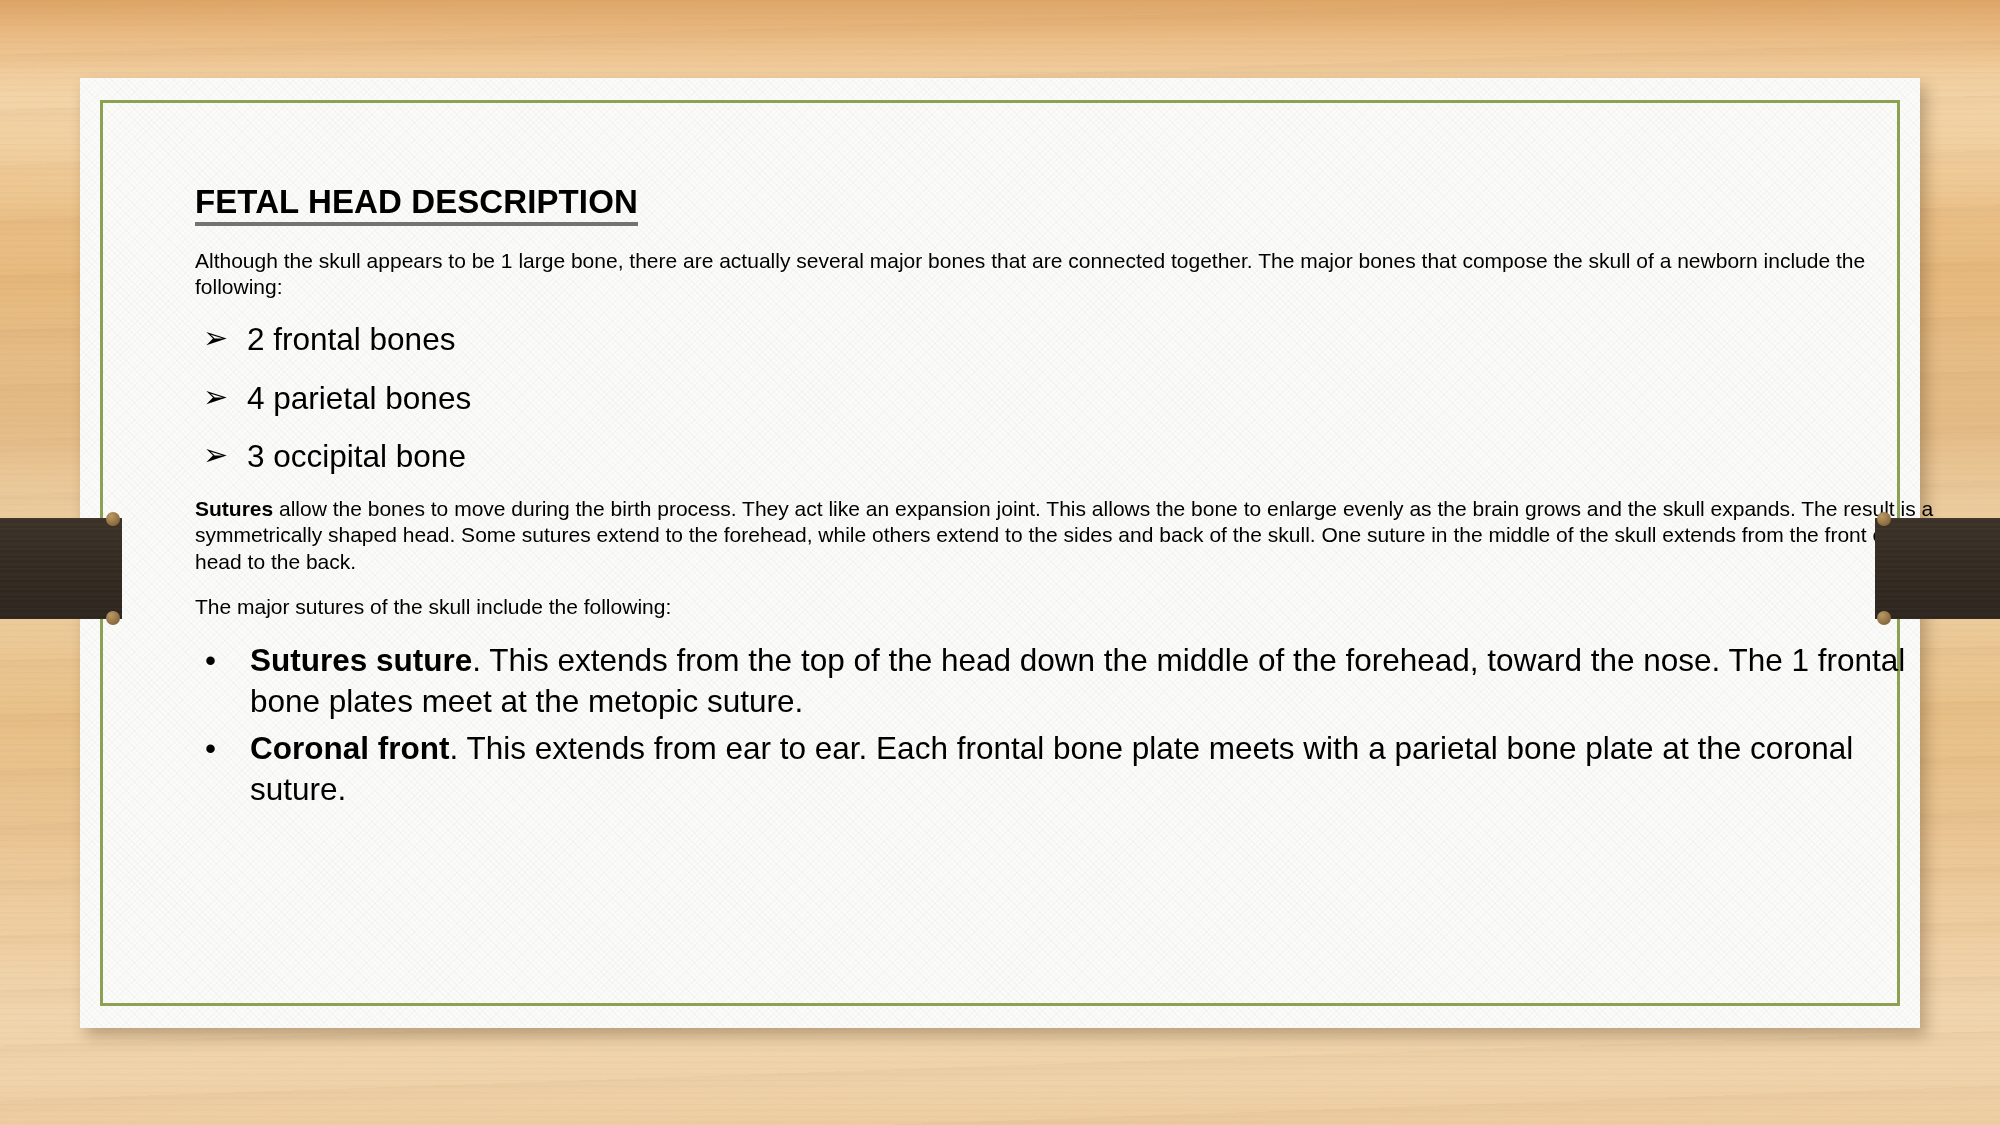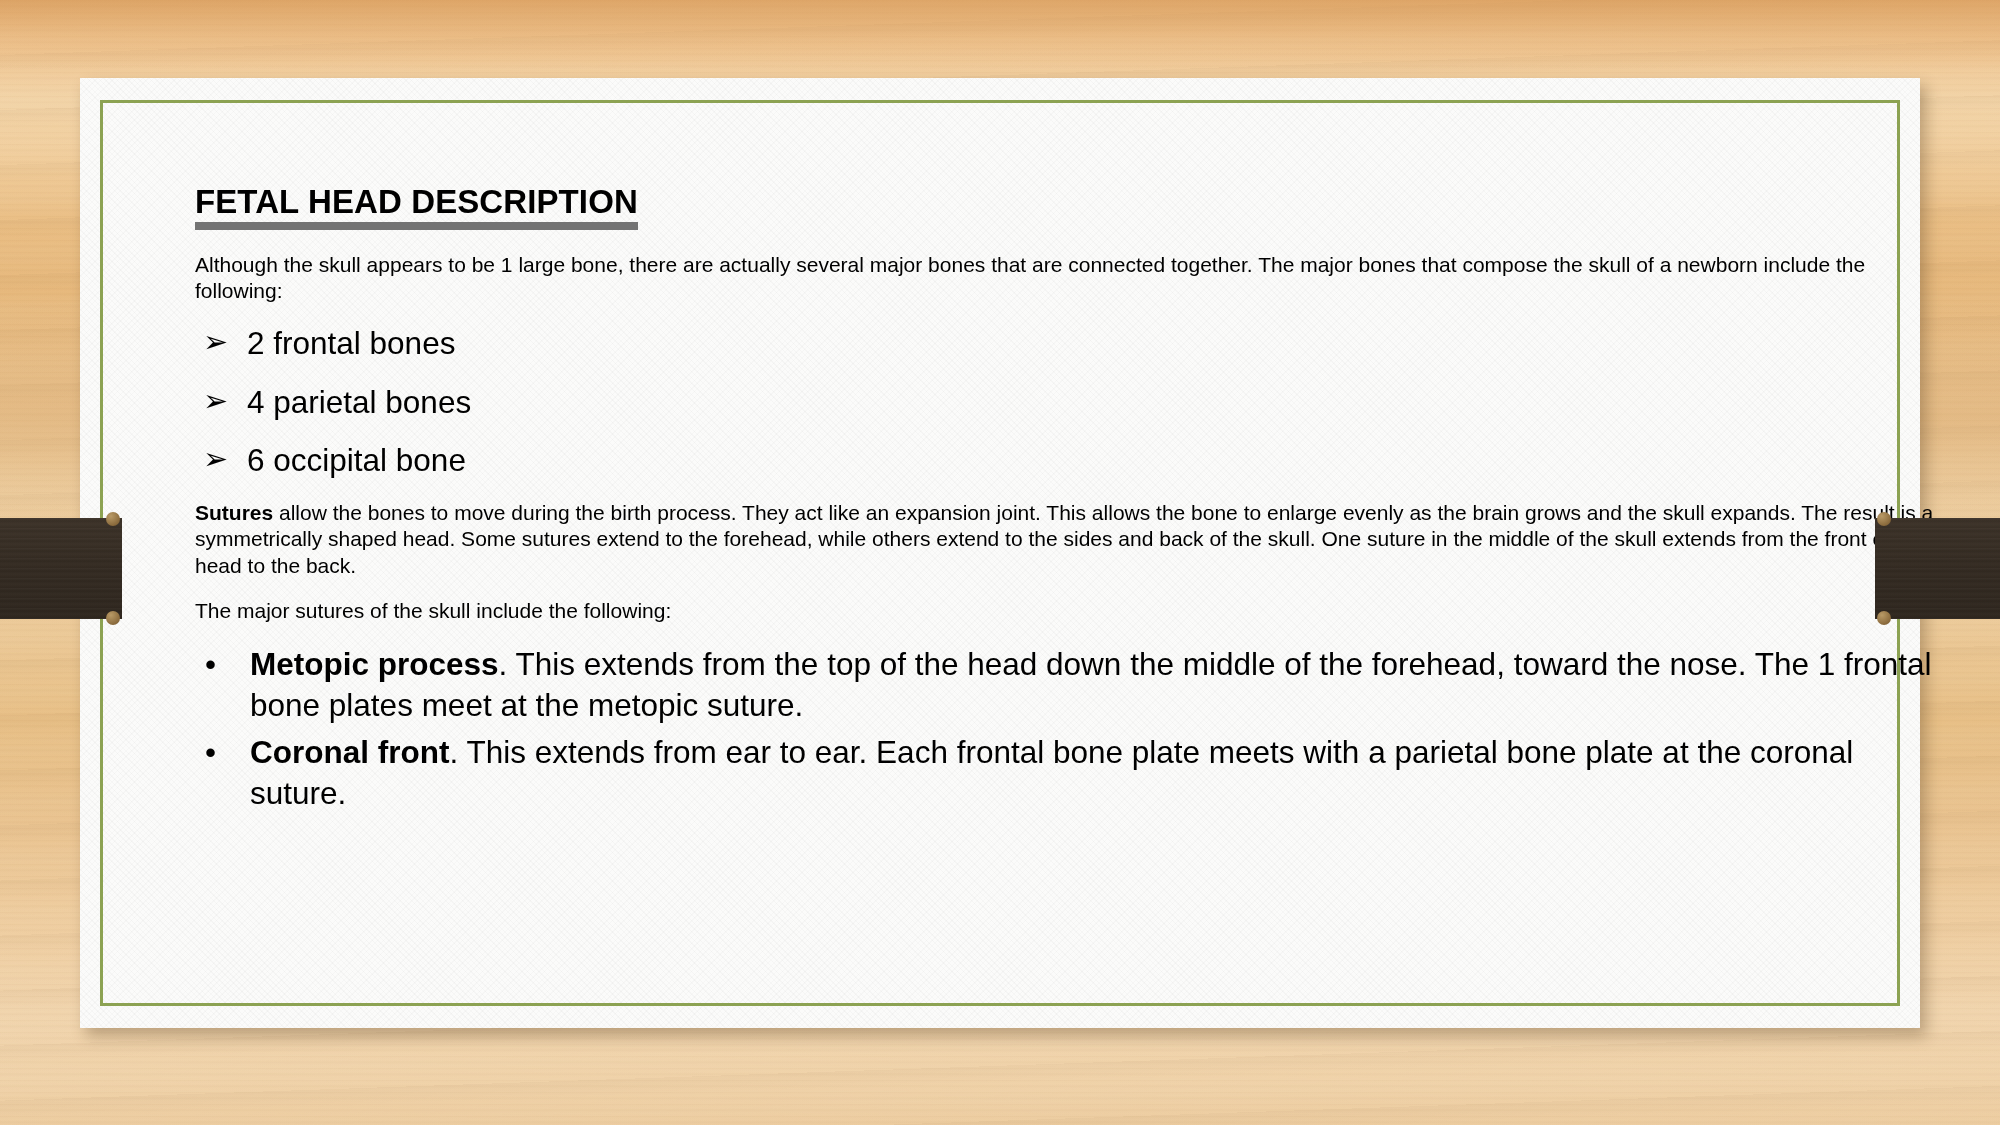--- a/index.html
+++ b/index.html
@@ -136,21 +136,21 @@
     width: 1775px;
     color: #000000;
   }
 
   .doc-title {
     font-size: 33px;
     font-weight: bold;
     letter-spacing: 0.1px;
     margin: 0 0 22px 0;
     display: inline-block;
-    border-bottom: 8px solid #737373;
+    border-bottom: 4px solid #737373;
     padding-bottom: 1px;
     line-height: 1.15;
   }
 
   .para {
     font-size: 21px;
     line-height: 1.26;
     margin: 0 0 19px 0;
     max-width: 1740px;
   }
@@ -223,32 +223,32 @@
         <li>
           <span class="arrow-marker">➢</span>
           <span>2 frontal bones</span>
         </li>
         <li>
           <span class="arrow-marker">➢</span>
           <span>4 parietal bones</span>
         </li>
         <li>
           <span class="arrow-marker">➢</span>
-          <span>6 occipital bone</span>
+          <span>3 occipital bone</span>
         </li>
       </ul>
 
 
       <p class="para"><span class="bold">Sutures</span><span> allow the bones to move during the birth process. They act like an expansion joint. This allows the bone to enlarge evenly as the brain grows and the skull expands. The result is a symmetrically shaped head. Some sutures extend to the forehead, while others extend to the sides and back of the skull. One suture in the middle of the skull extends from the front of the head to the back.</span></p>
 
       <p class="para">The major sutures of the skull include the following:</p>
 
       <ul class="dot-list">
         <li>
-          <span class="dot-marker">•</span><span class="bold">Metopic process</span><span>. This extends from the top of the head down the middle of the forehead, toward the nose. The 1 frontal bone plates meet at the metopic suture.</span>
+          <span class="dot-marker">•</span><span class="bold">Sutures suture</span><span>. This extends from the top of the head down the middle of the forehead, toward the nose. The 1 frontal bone plates meet at the metopic suture.</span>
         </li>
         <li>
           <span class="dot-marker">•</span><span class="bold">Coronal front</span><span>. This extends from ear to ear. Each frontal bone plate meets with a parietal bone plate at the coronal suture.</span>
         </li>
       </ul>
 
     </div>
   </div>
 
   <div class="dark-bar left">

